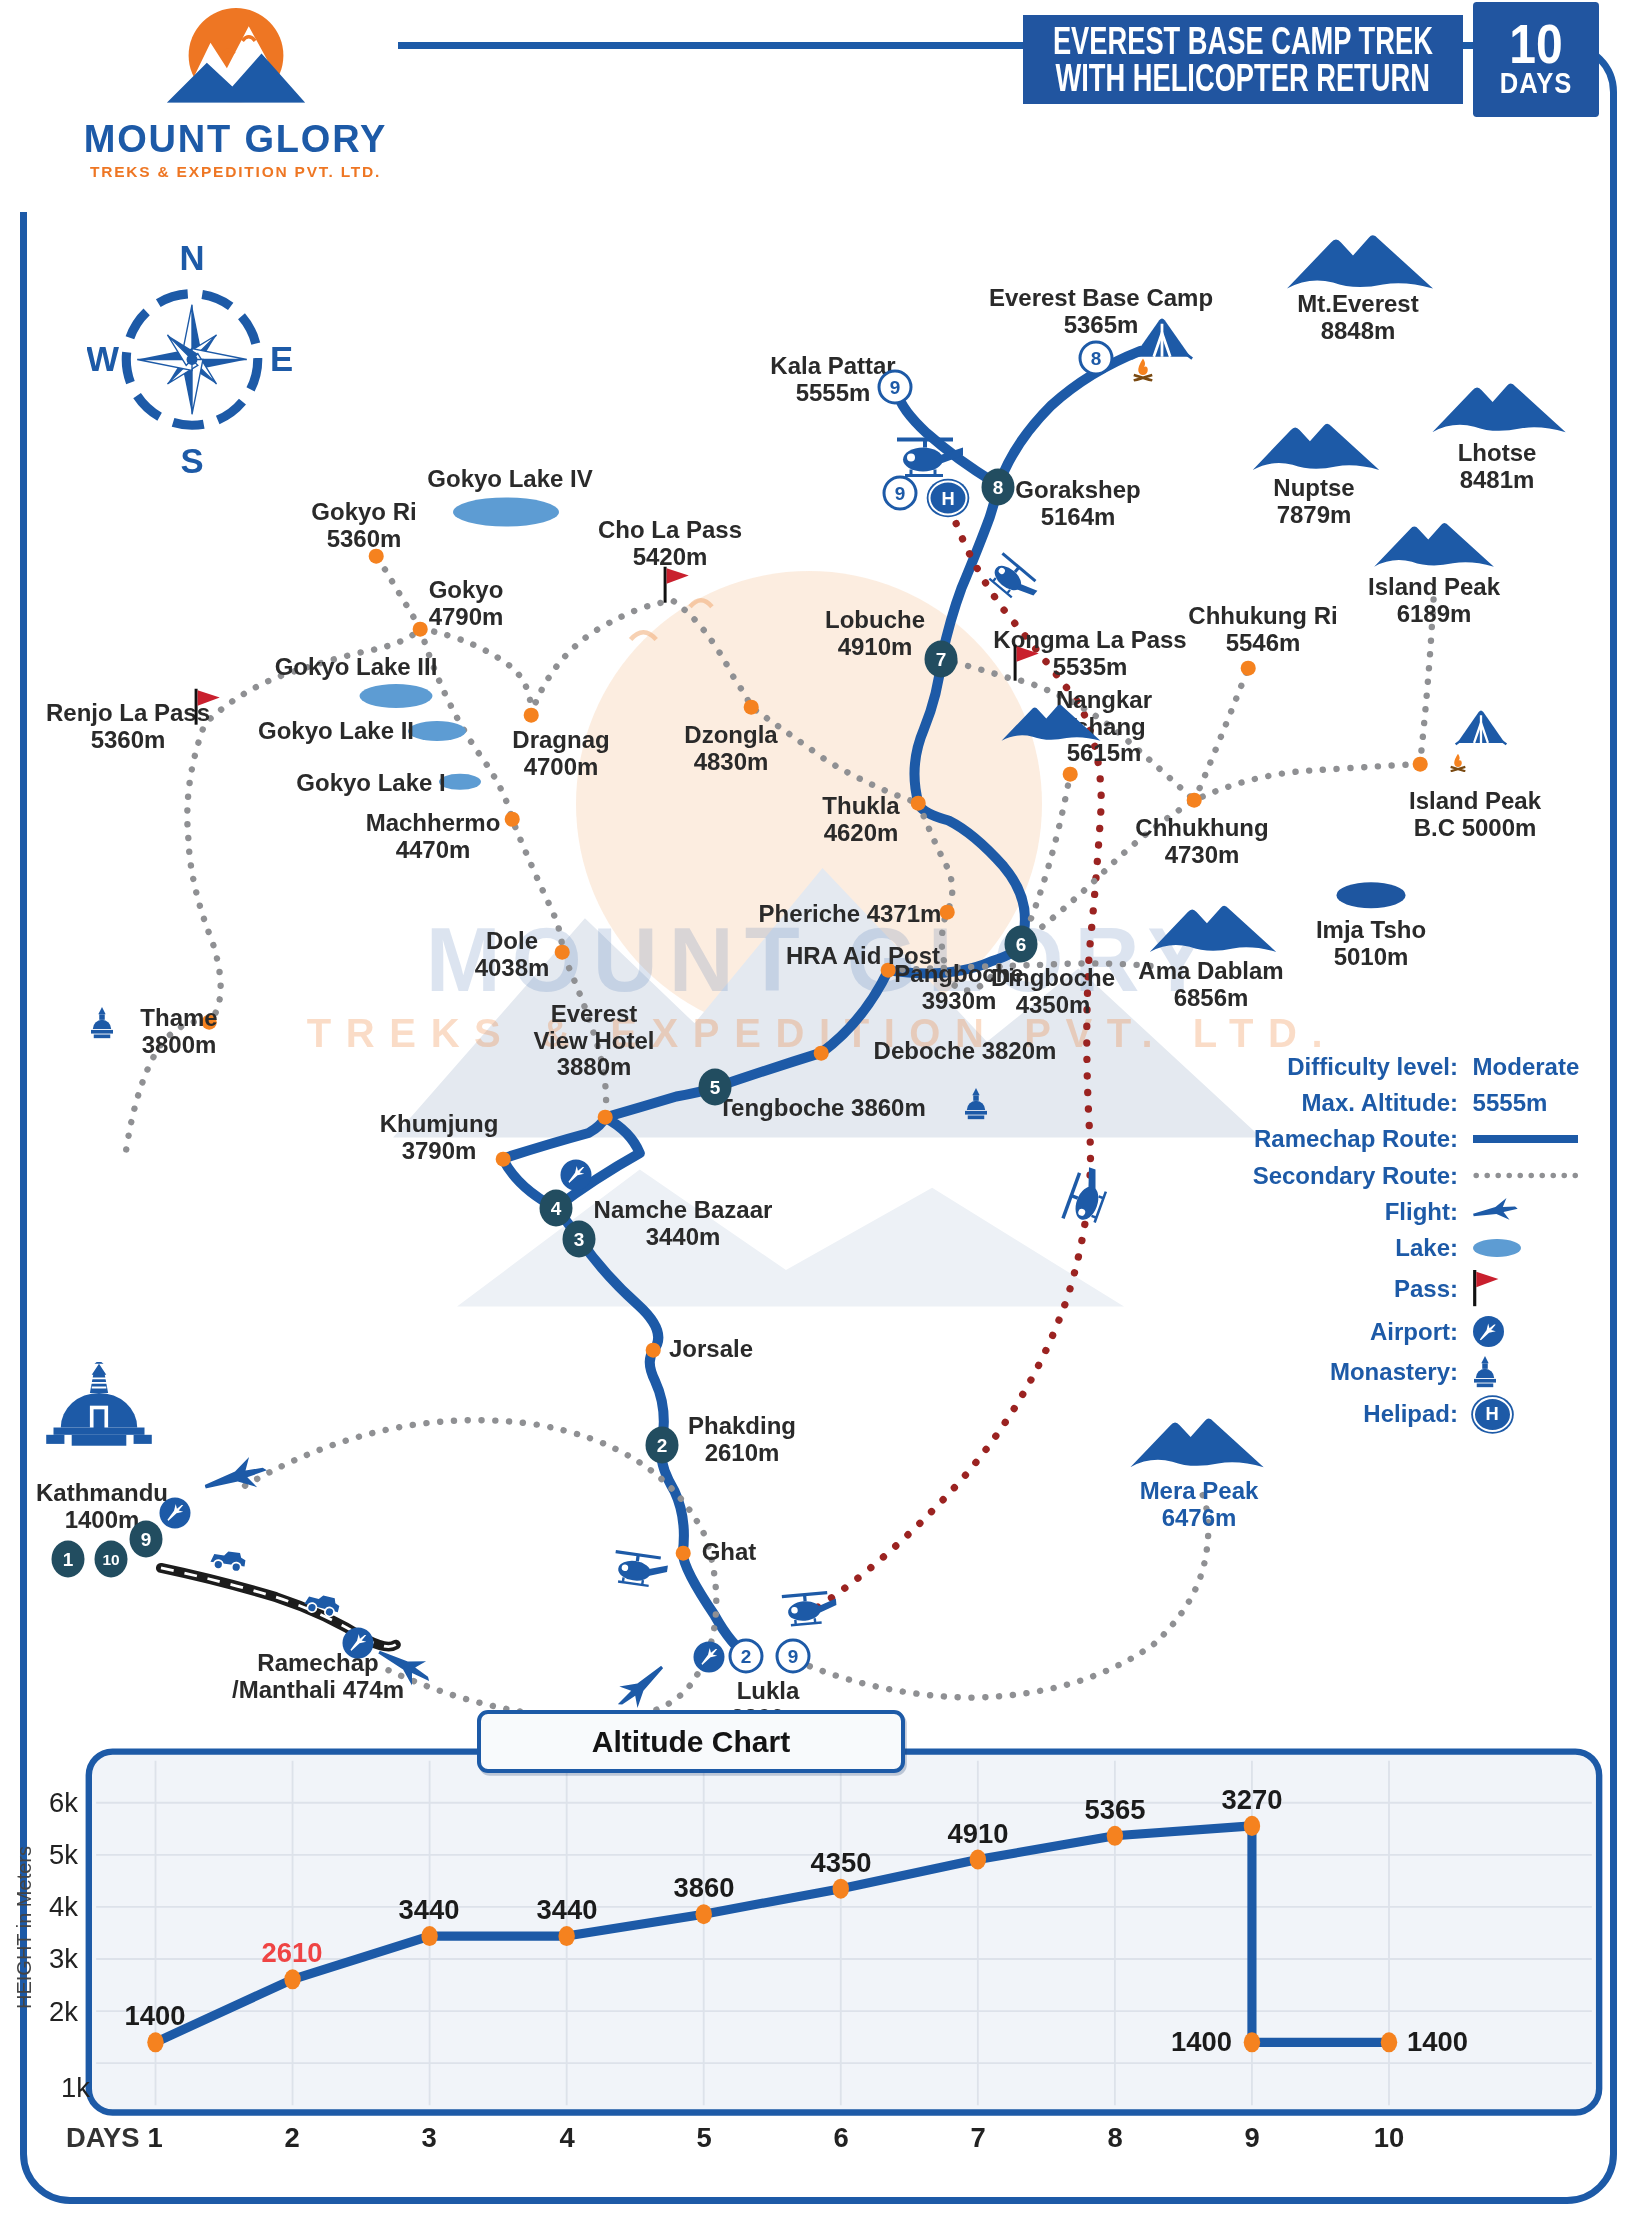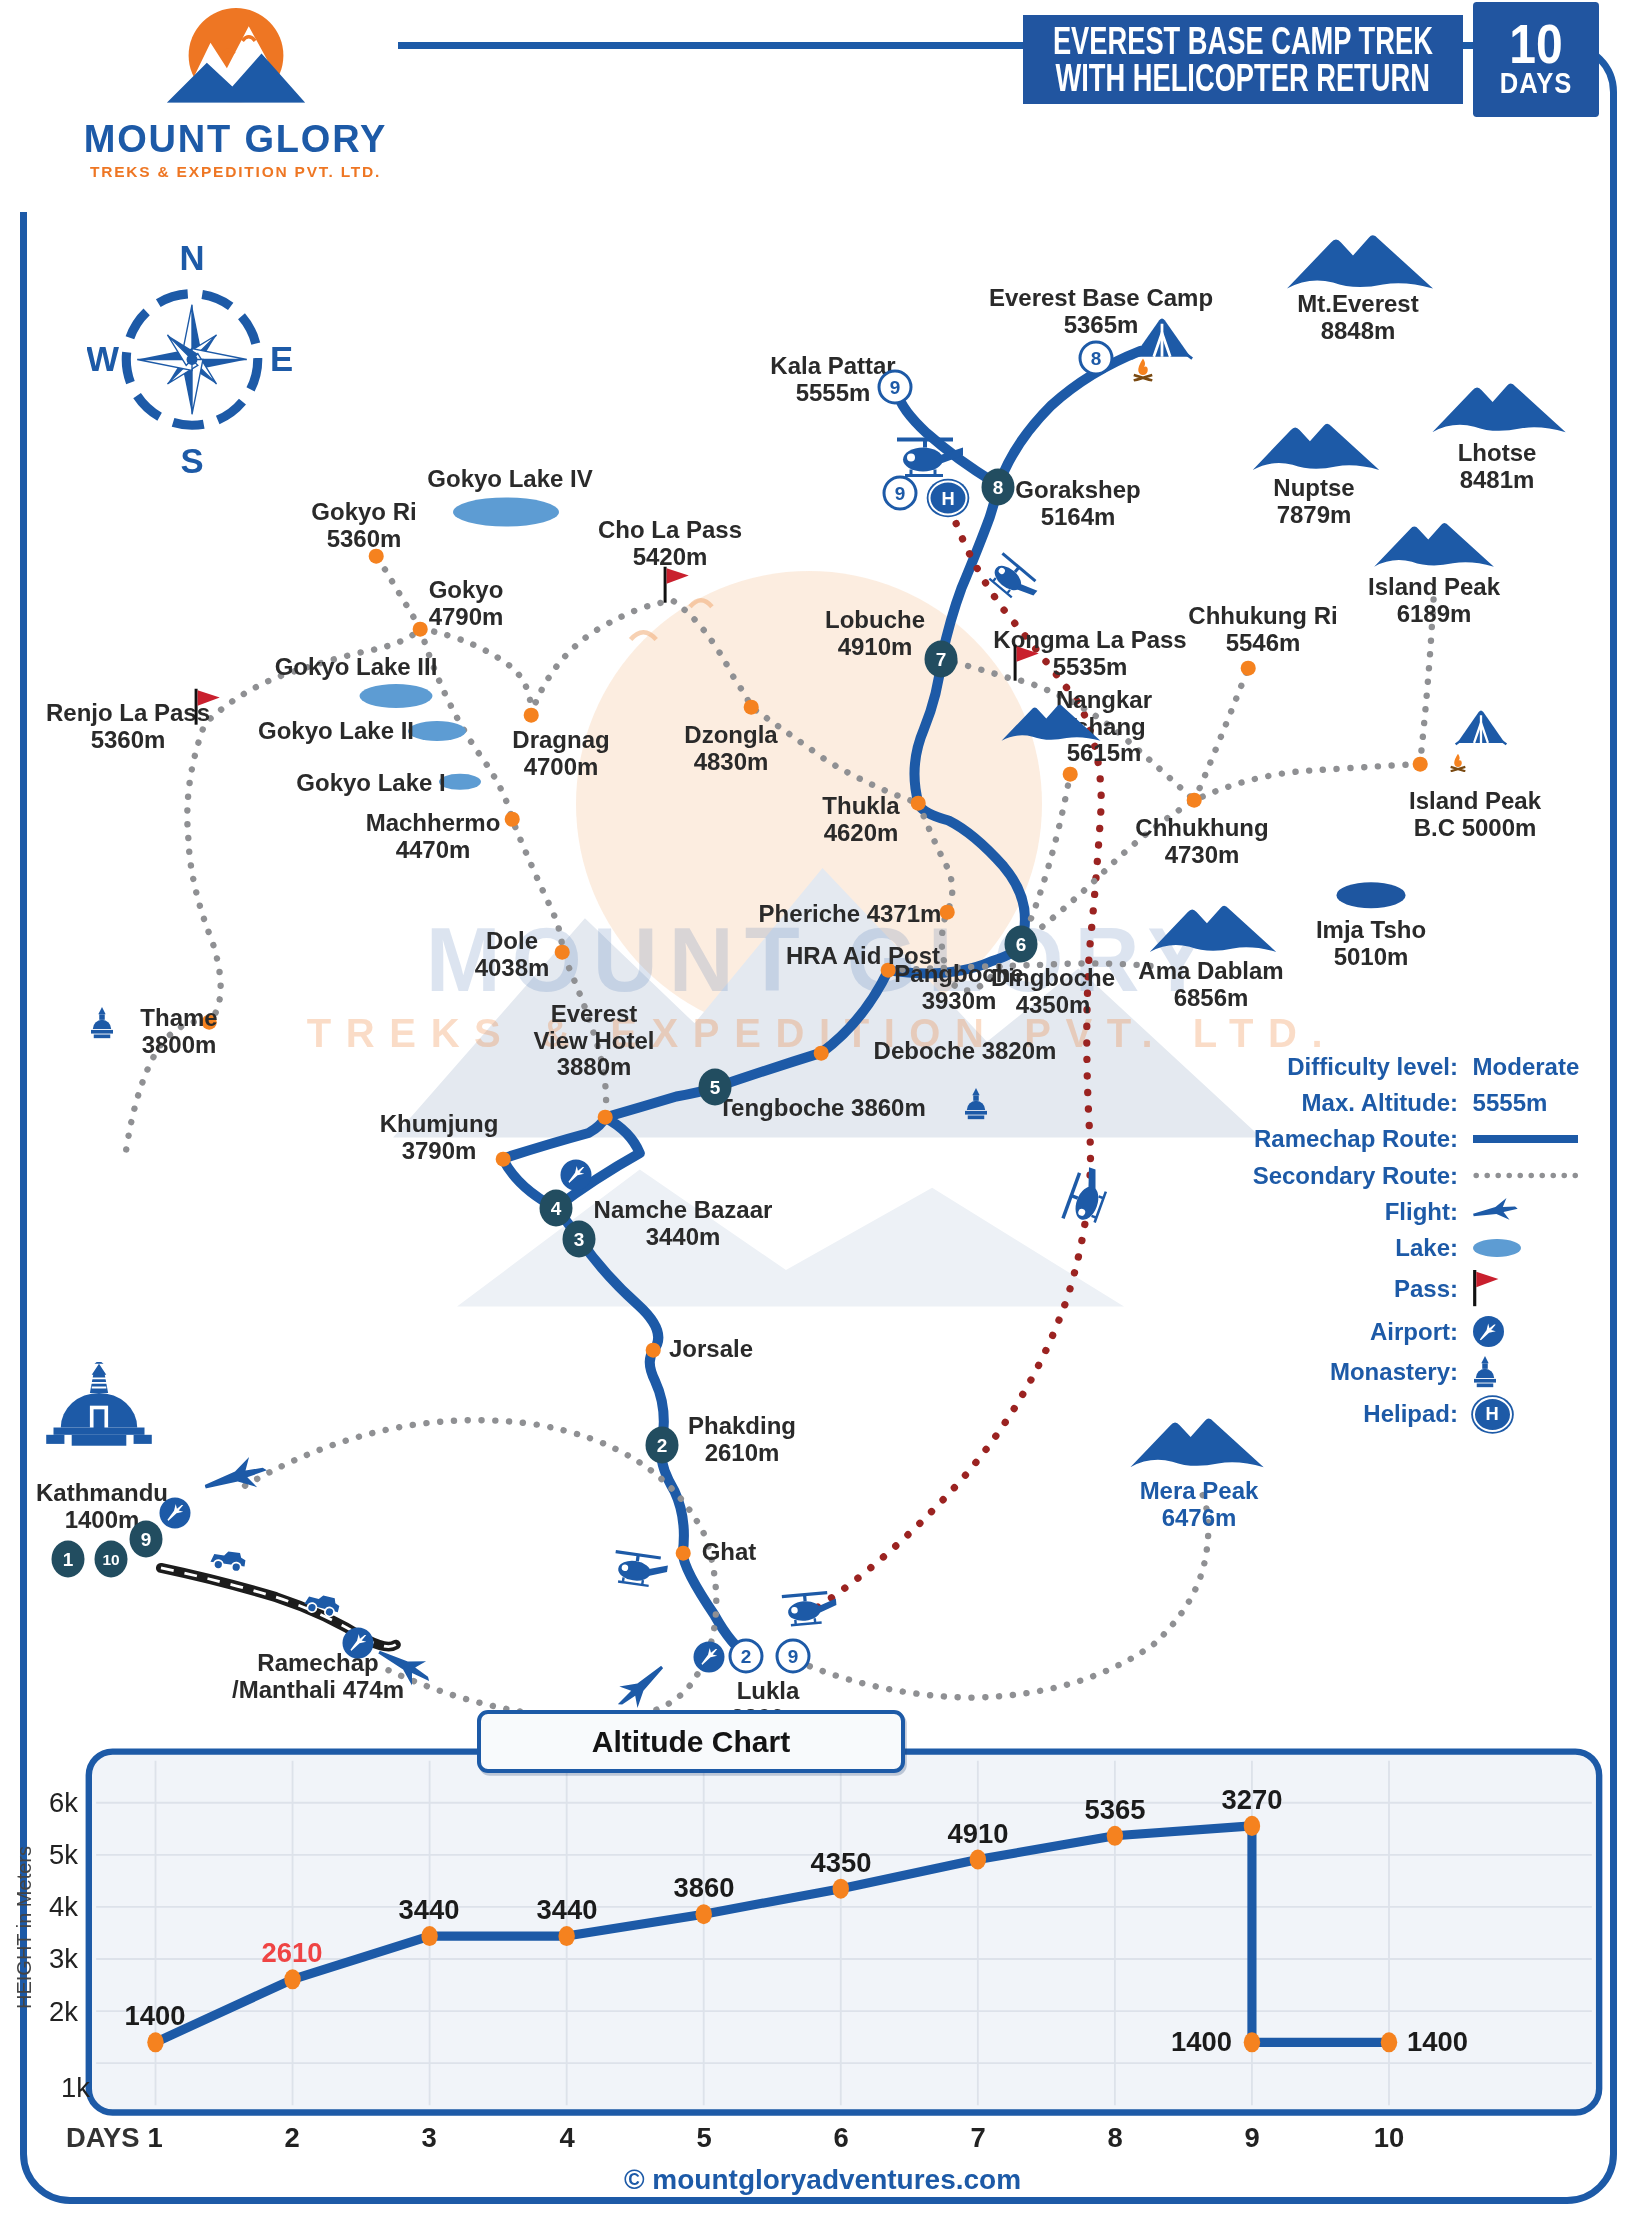--- a/index.html
+++ b/index.html
@@ -670,18 +670,14 @@
       <div class="axis-lab" style="left: 429px; top: 2122px; transform: translateX(-50%); color: rgb(34, 34, 34);">3</div>
       <div class="axis-lab" style="left: 567px; top: 2122px; transform: translateX(-50%); color: rgb(34, 34, 34);">4</div>
       <div class="axis-lab" style="left: 704px; top: 2122px; transform: translateX(-50%); color: rgb(34, 34, 34);">5</div>
       <div class="axis-lab" style="left: 841px; top: 2122px; transform: translateX(-50%); color: rgb(34, 34, 34);">6</div>
       <div class="axis-lab" style="left: 978px; top: 2122px; transform: translateX(-50%); color: rgb(34, 34, 34);">7</div>
       <div class="axis-lab" style="left: 1115px; top: 2122px; transform: translateX(-50%); color: rgb(34, 34, 34);">8</div>
       <div class="axis-lab" style="left: 1252px; top: 2122px; transform: translateX(-50%); color: rgb(34, 34, 34);">9</div>
       <div class="axis-lab" style="left: 1389px; top: 2122px; transform: translateX(-50%); color: rgb(34, 34, 34);">10</div>
     </div>
 
-  <div id="footer">
-    <span>©</span>
-    <span>mountgloryadventures.com</span>
-  </div>
 </div>
 
 
 </body></html>

